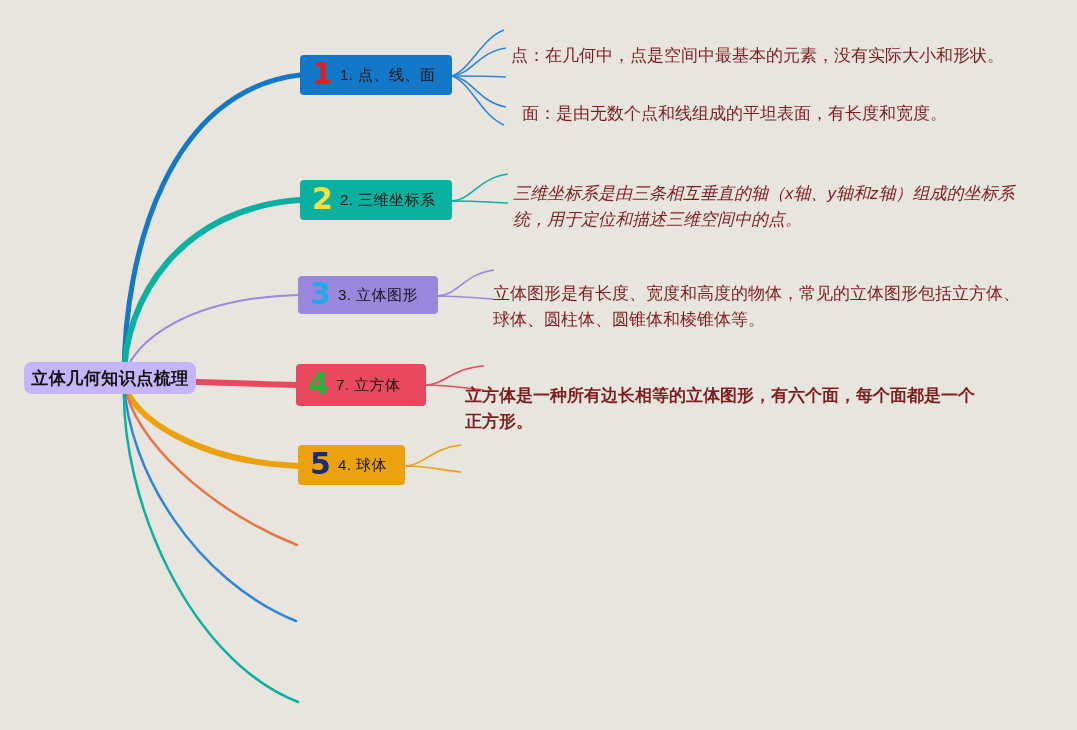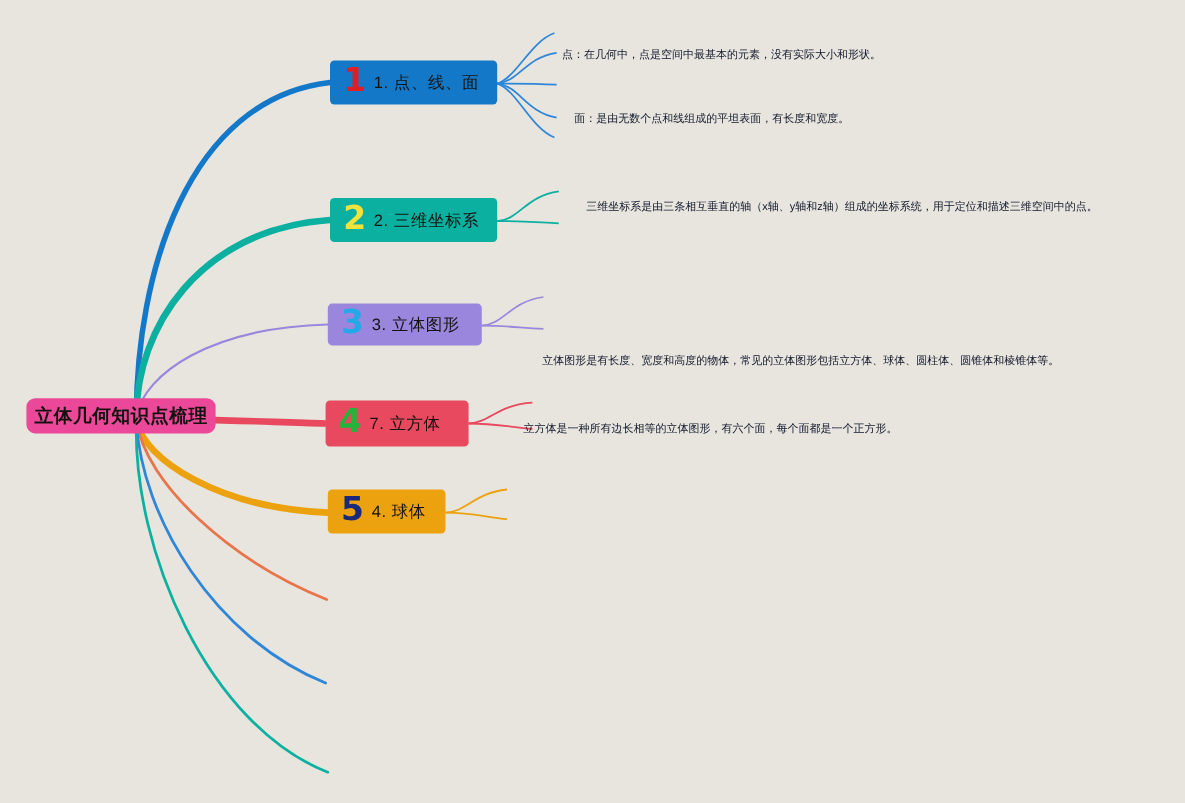--- a/index.html
+++ b/index.html
@@ -27,21 +27,21 @@
     pointer-events: none;
   }
 
   
   .root-node {
     position: absolute;
     left: 24px;
     top: 362px;
     width: 172px;
     height: 32px;
-    background: #ec4899;
+    background: #c4b5fd;
     border-radius: 8px;
     display: flex;
     align-items: center;
     justify-content: center;
     box-sizing: border-box;
     z-index: 6;
   }
   .root-label {
     font-size: 17px;
     font-weight: bold;
@@ -85,34 +85,34 @@
   .n3 { left: 298px; top: 276px; width: 140px; height: 38px; background: #9a86dd; }
   .n3 .branch-num { color: #23a8e8; }
   .n4 { left: 296px; top: 364px; width: 130px; height: 42px; background: #e8495f; }
   .n4 .branch-num { color: #22b53a; }
   .n5 { left: 298px; top: 445px; width: 107px; height: 40px; background: #eba20e; }
   .n5 .branch-num { color: #1a2a7a; }
 
   
   .detail {
     position: absolute;
-    font-size: 10px;
-    color: #0f172a;
+    font-size: 17px;
+    color: #7f1d1d;
     line-height: 1.55;
     z-index: 4;
   }
   .detail-line {
     white-space: nowrap;
   }
   .d1a { left: 511px; top: 43px;  }
   .d1b { left: 511px; top: 72px;  }
   .d1c { left: 522px; top: 101px; }
-  .d2  { left: 533px; top: 181px; width: 505px; }
-  .d3  { left: 493px; top: 281px; width: 530px; margin-top: 40px; }
-  .d4  { left: 476px; top: 383px; width: 520px; }
+  .d2  { left: 513px; top: 181px; width: 505px; font-style: italic; }
+  .d3  { left: 493px; top: 281px; width: 530px; }
+  .d4  { left: 465px; top: 383px; width: 520px; font-weight: bold; }
   .wrap { white-space: normal; }
 </style>
 </head>
 <body>
 
 <div id="canvas">
 
   <svg id="wires" viewBox="0 0 1077 730" xmlns="http://www.w3.org/2000/svg">
 
     <path d="M124,378 C124,250 170,90 300,75" fill="none" stroke="#1378c8" stroke-width="5" stroke-linecap="round"></path>

